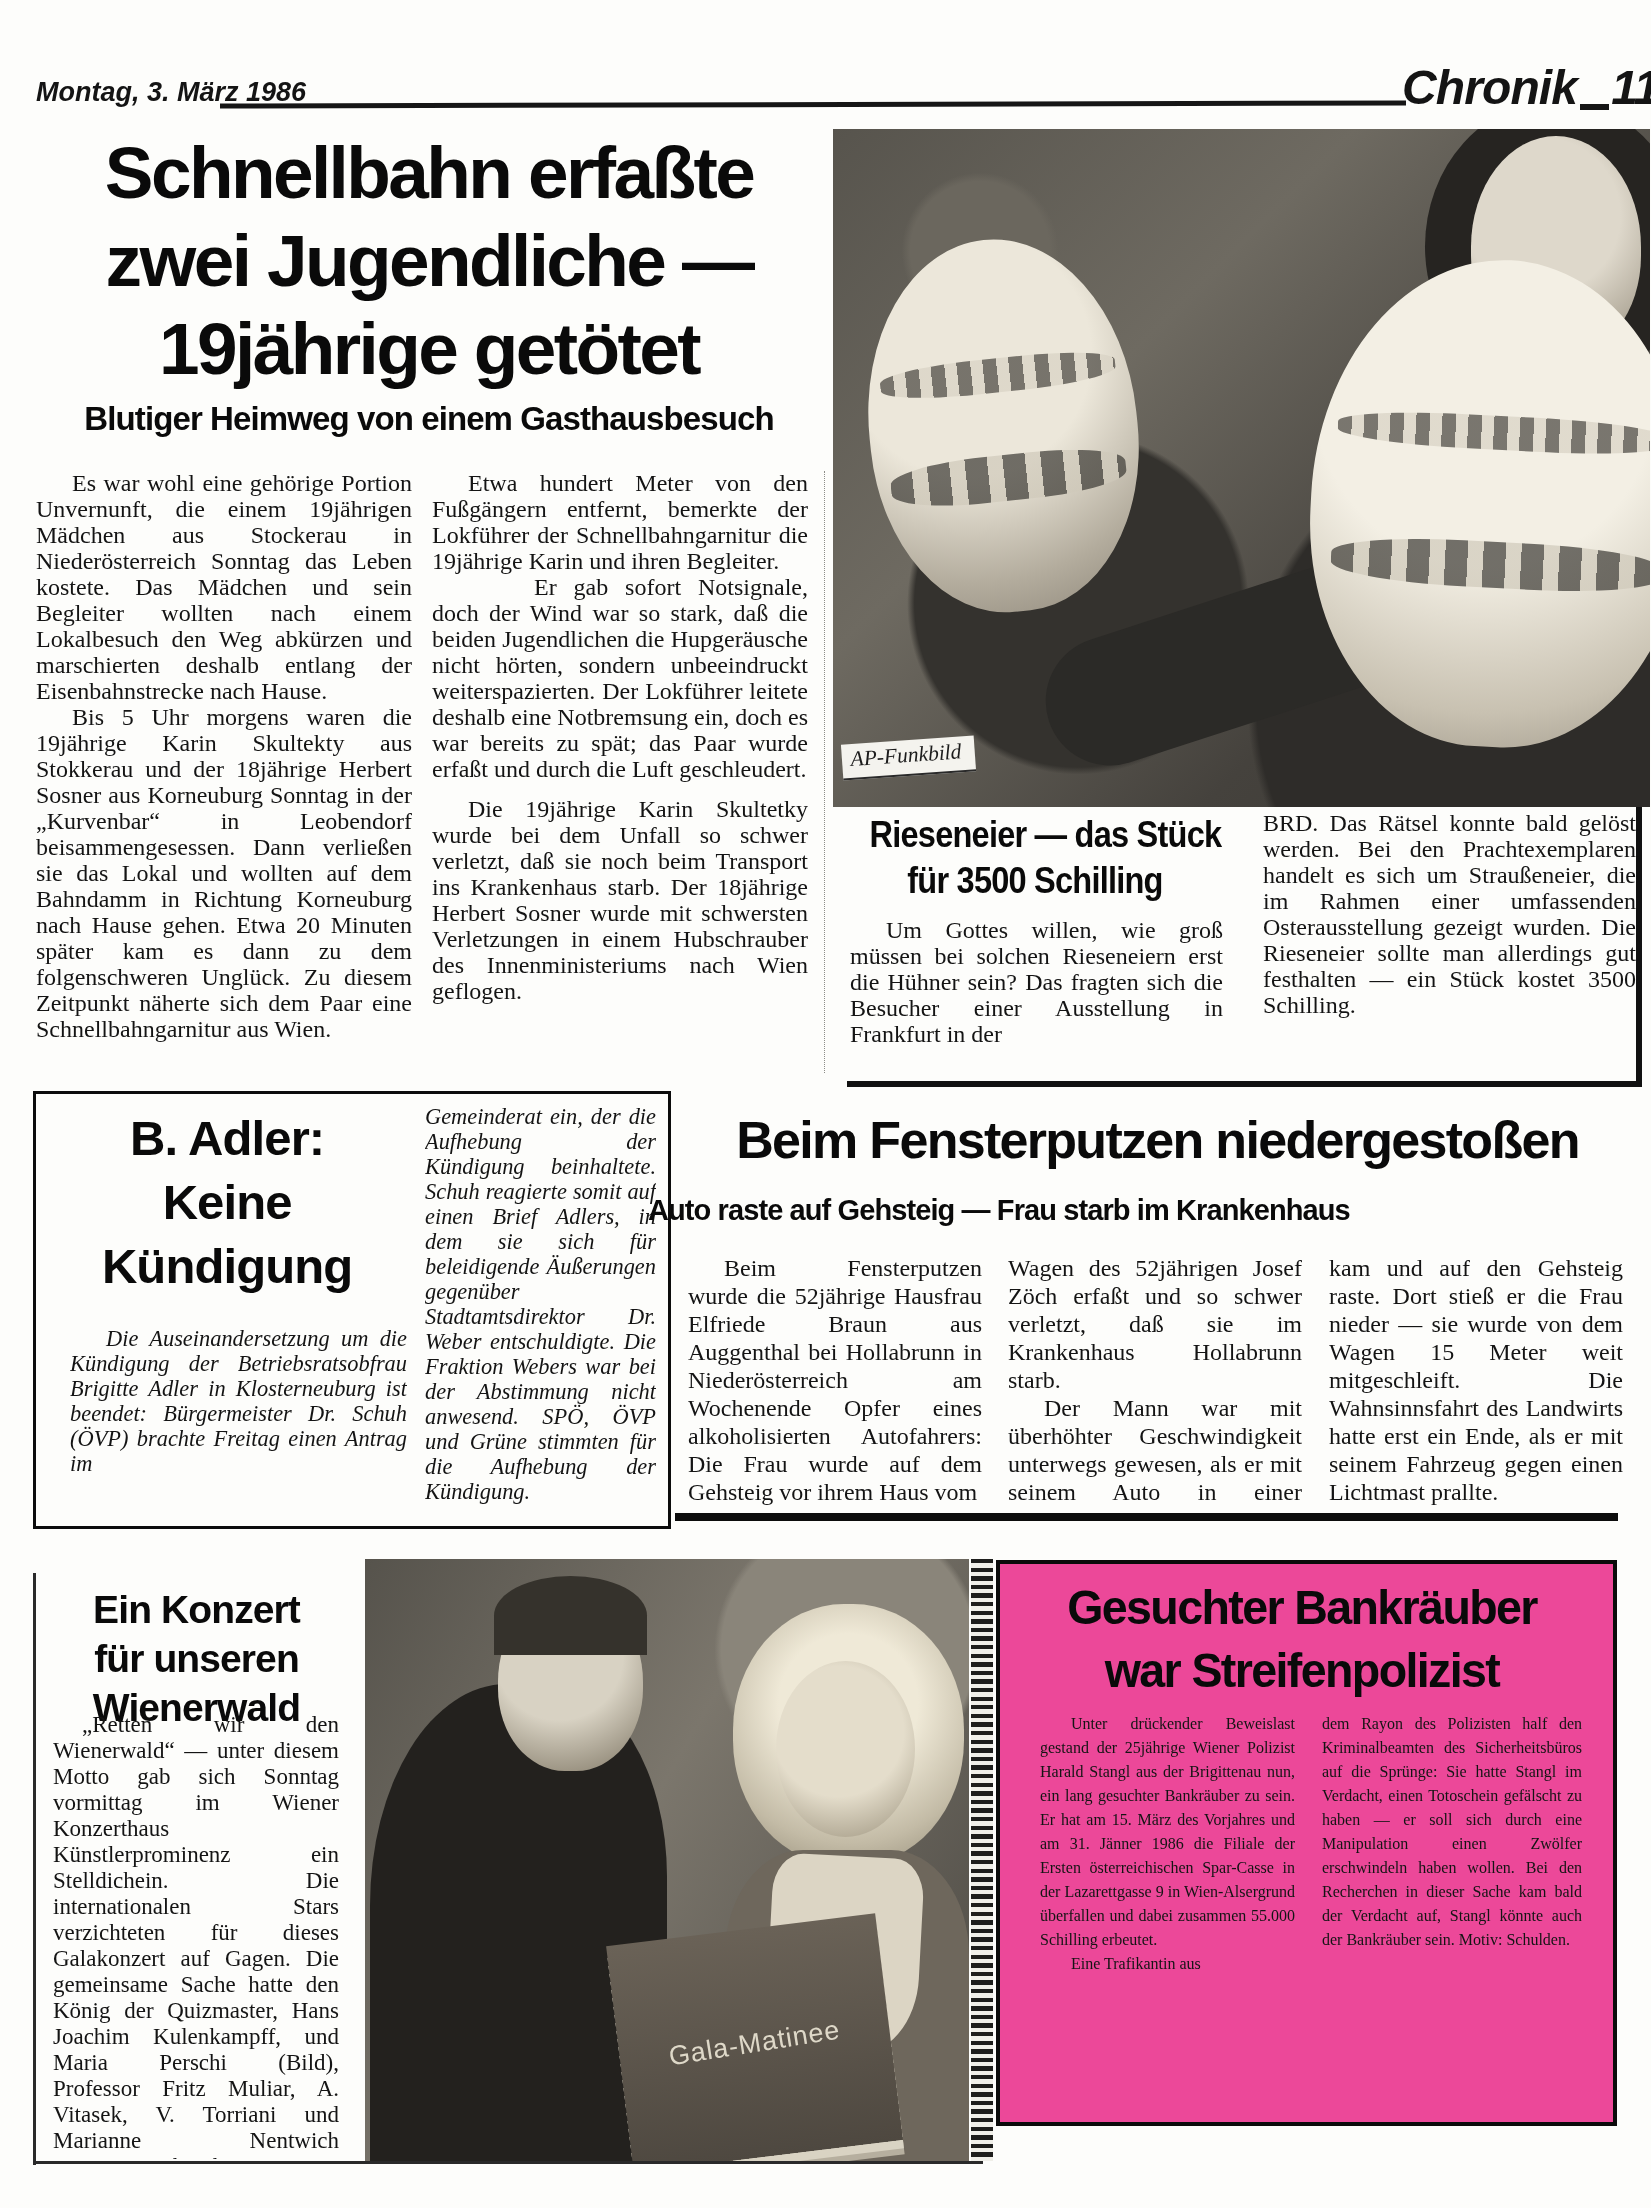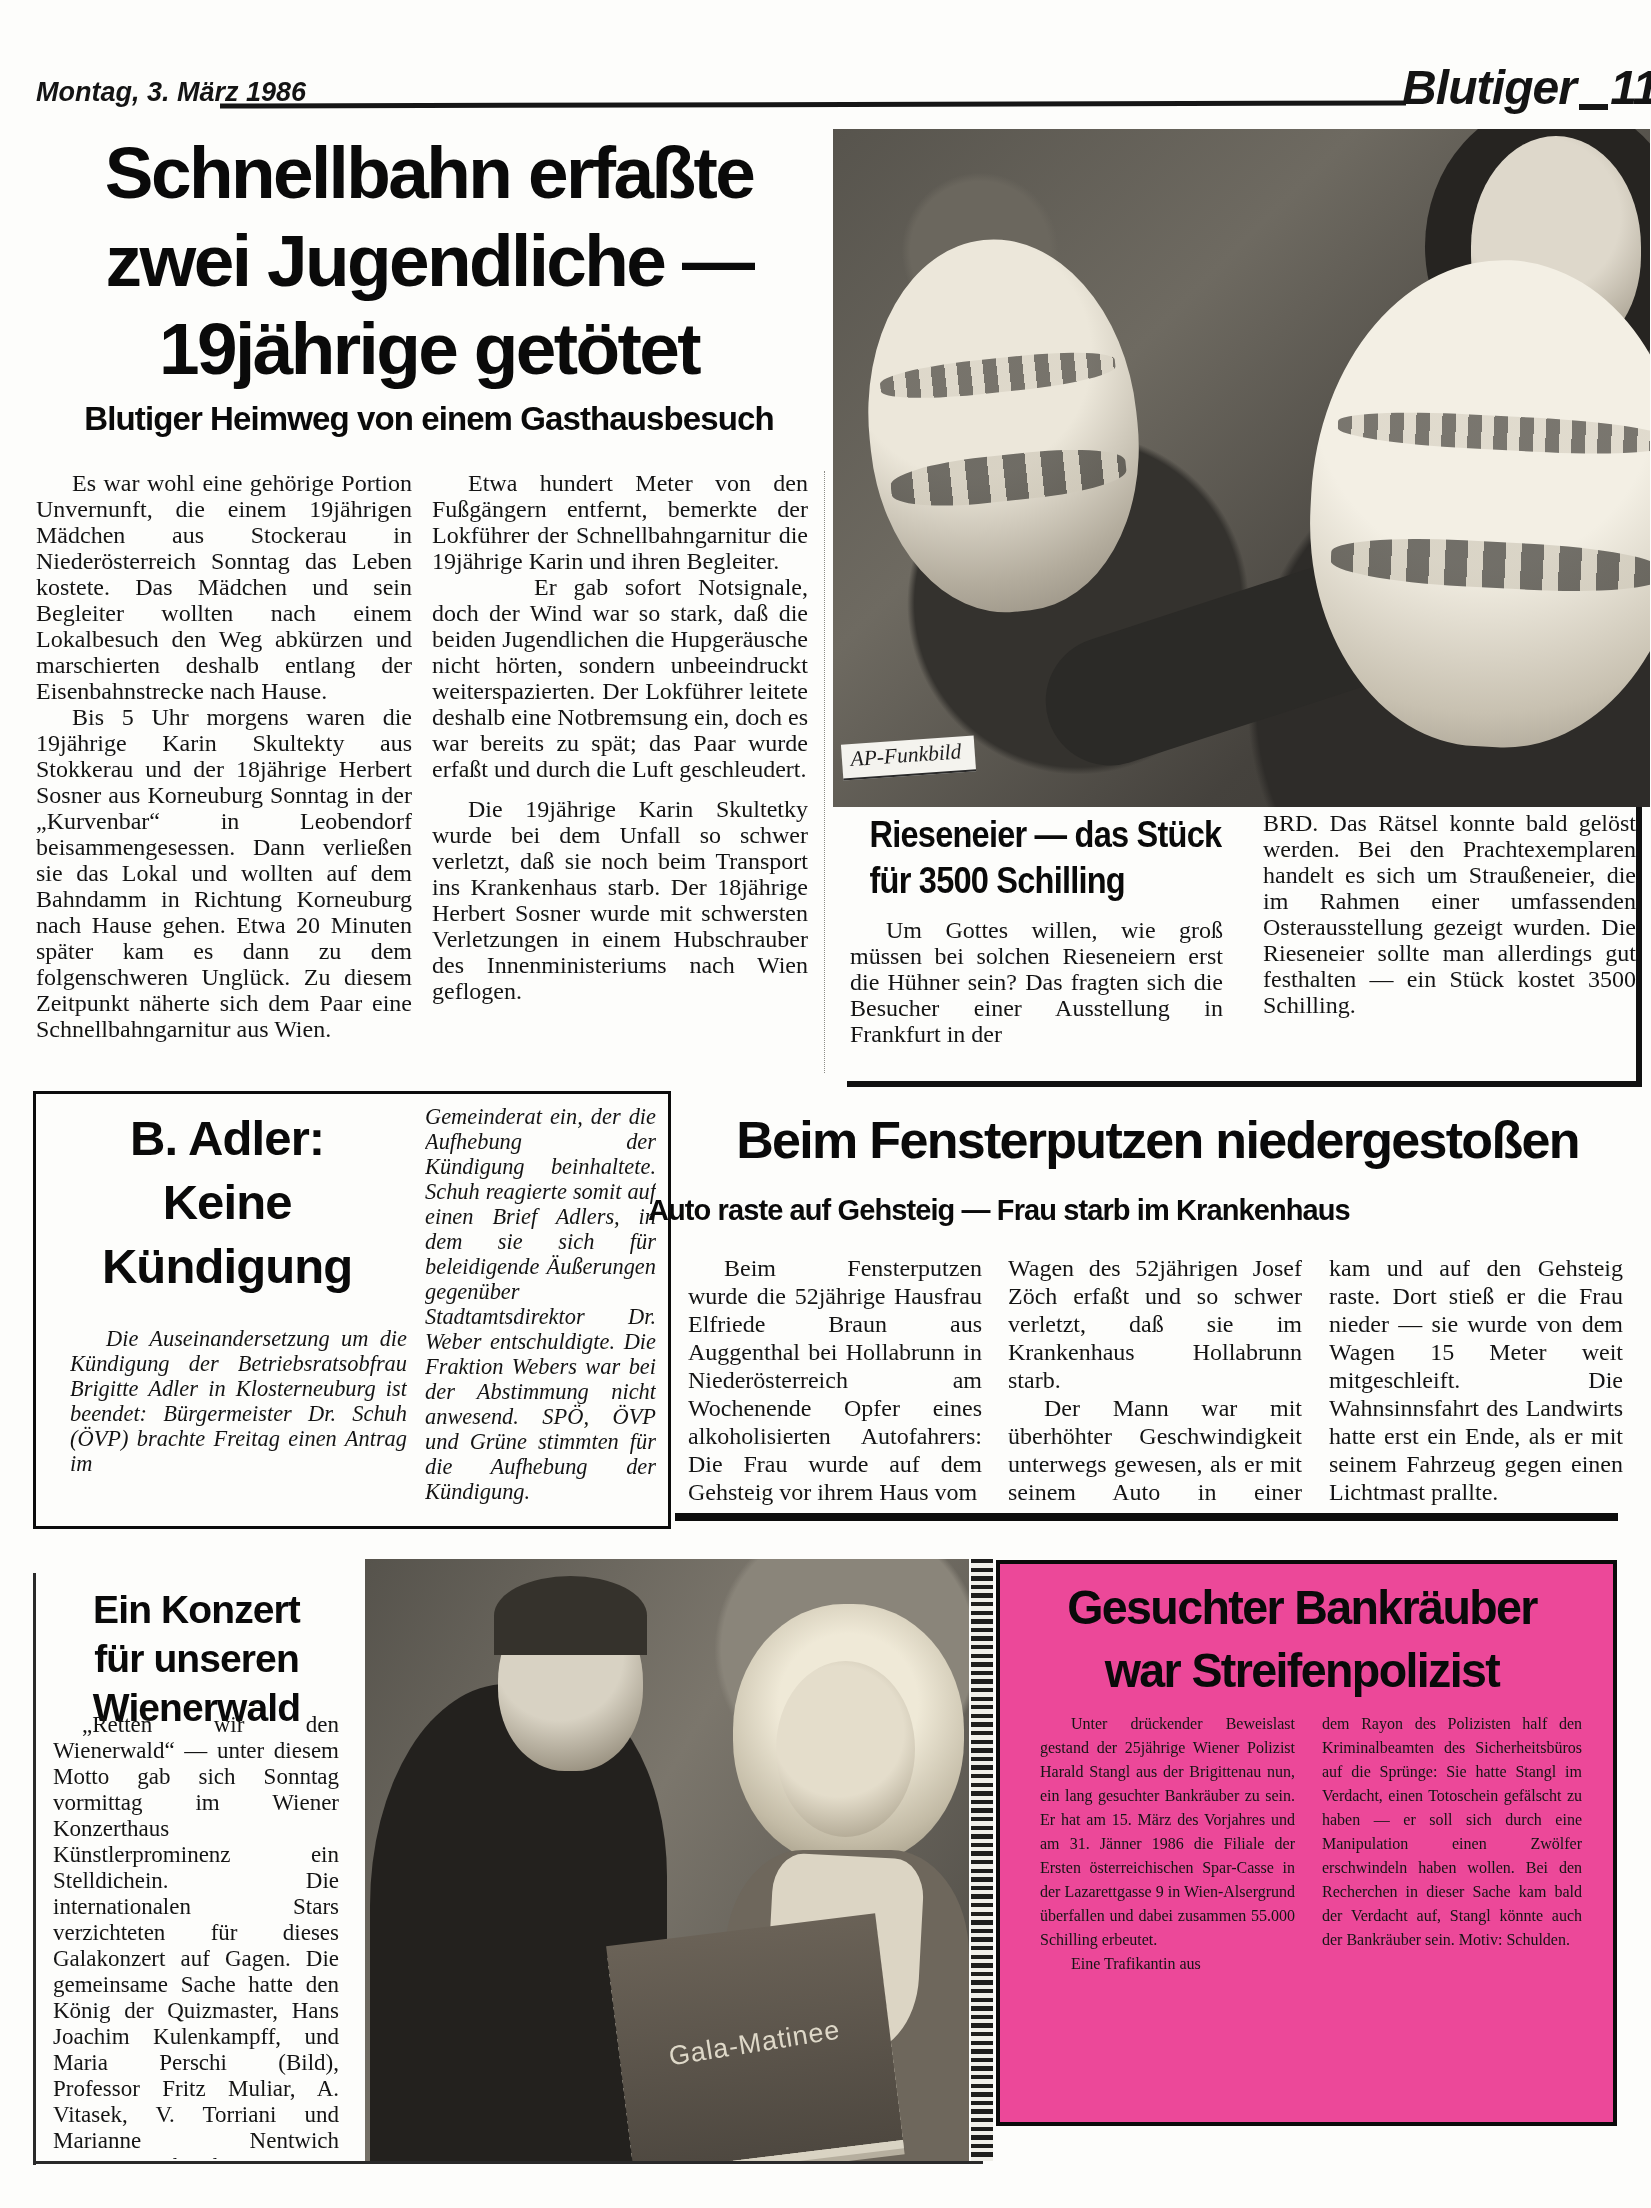--- a/index.html
+++ b/index.html
@@ -52,21 +52,21 @@
   .egg-right { left:478px; top:131px; width:375px; height:487px; transform:rotate(3deg);
     background:radial-gradient(circle at 45% 28%, #f3efe4 0 42%, #c8c1b1 78%, #9b9486); }
   .egg-band { position:absolute; left:6%; width:88%; height:34px; opacity:.7; border-radius:40%;
     background:repeating-linear-gradient(90deg, #45423c 0 13.8px, #d8d2c4 13.8px 26px); }
   .egg-band.b1 { top:32%; } .egg-band.b2 { top:58%; height:46px;
     background:repeating-linear-gradient(90deg, #3a3833 0 22.4px, #cfc9ba 22.4px 38px); }
   .ap-label { left:8.6px; top:611px; background:#f4f3ee; color:#1c1c1c; font-style:italic;
     font-size:21.5px; padding:3.4px 13.8px 5.2px 8.6px; transform:rotate(-4deg); border-bottom:2.6px solid #2a2a2a; }
 
   
-  .eggs-headline { left:847px; top:812px; width:376px; text-align:left; font-size:37px; line-height:46px; letter-spacing:-0.9px; }
+  .eggs-headline { left:847px; top:812px; width:376px; text-align:center; font-size:37px; line-height:46px; letter-spacing:-0.9px; }
   .eggs-headline .squeeze { display:block; transform:scaleX(.88); transform-origin:center; white-space:nowrap; }
   .eggs-col { font-size:24px; line-height:26px; }
   .eggs-col1 { left:850px;  top:917px; width:373px; height:160px; }
   .eggs-col2 { left:1263px; top:810px;  width:373px; height:267px; }
   .eggs-right-rule  { left:1636px; top:807px; width:6px; height:277px; background:#111; }
   .eggs-bottom-rule { left:847px; top:1081px; width:795px; height:6px; background:#111; }
 
   
   .adler-box { left:33px; top:1091px; width:632px; height:432px; border:3.4px solid #0c0c0c; background:#fdfdfb; }
   .adler-headline { left:8.6px; top:12px; width:365px; text-align:center; font-size:49px; line-height:64px; letter-spacing:-0.9px; }
@@ -123,21 +123,21 @@
   .robber-col p { text-indent:31px; }
 </style>
 </head>
 <body>
 
 <div class="page">
 
   <div class="abs sans masthead-date">Montag, 3. März 1986</div>
   <div class="abs masthead-rule"></div>
   <div class="abs sans masthead-brand">
-    <span>Blutiger</span>
+    <span>Chronik</span>
     <span class="brand-underscore"></span>
     <span>11</span>
   </div>
 
   <div class="abs headline main-headline">
     <div>Schnellbahn erfaßte</div>
     <div>zwei Jugendliche —</div>
     <div>19jährige getötet</div>
   </div>
   <div class="abs headline main-subhead">Blutiger Heimweg von einem Gasthausbesuch</div>

